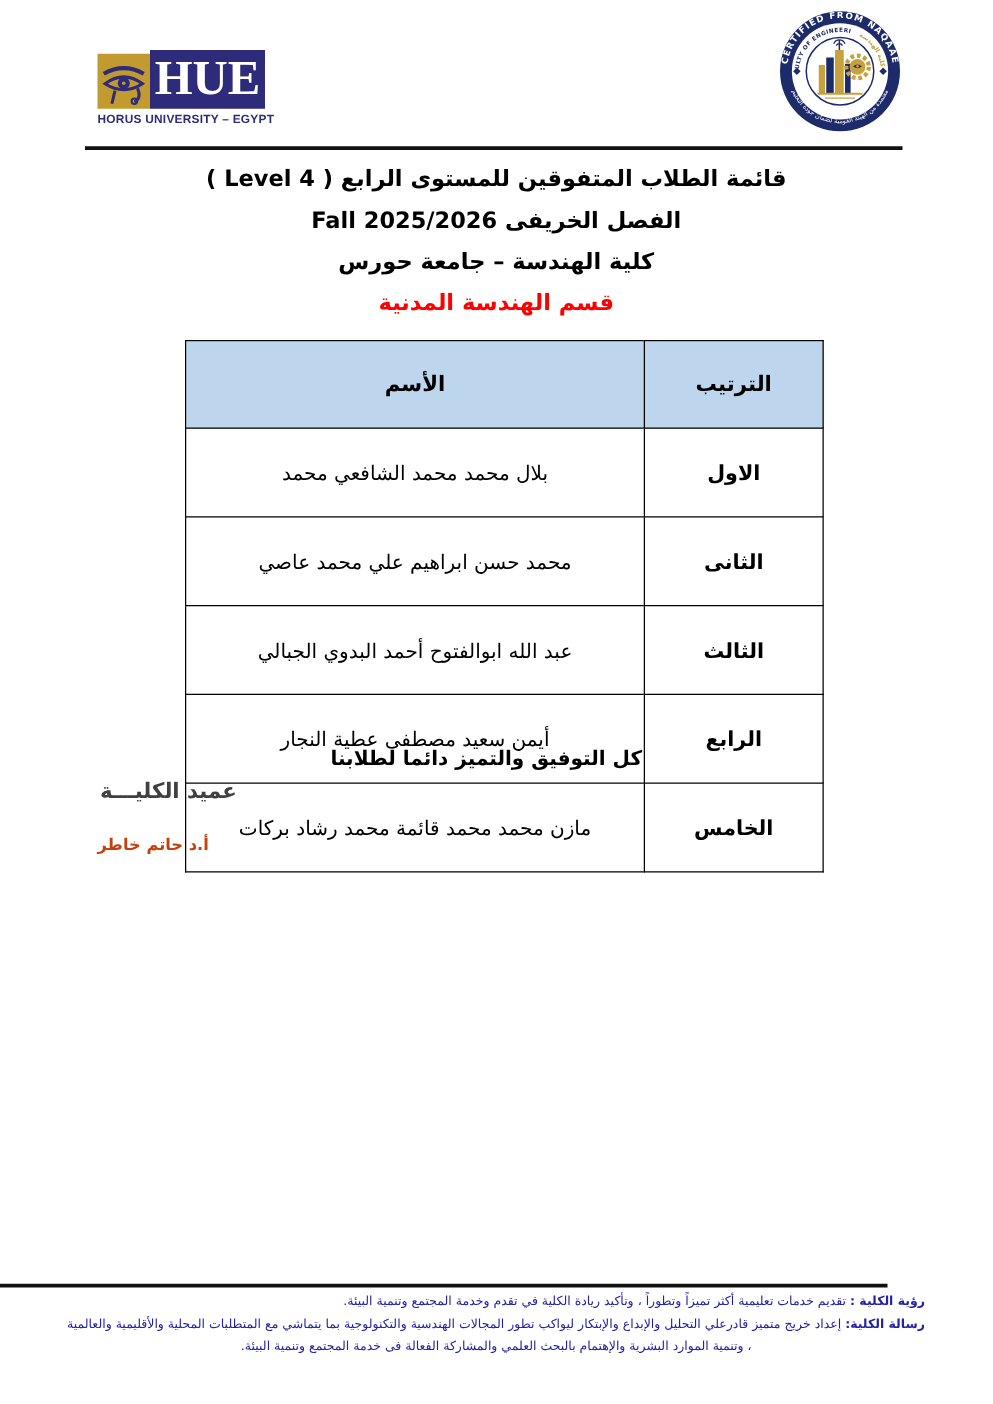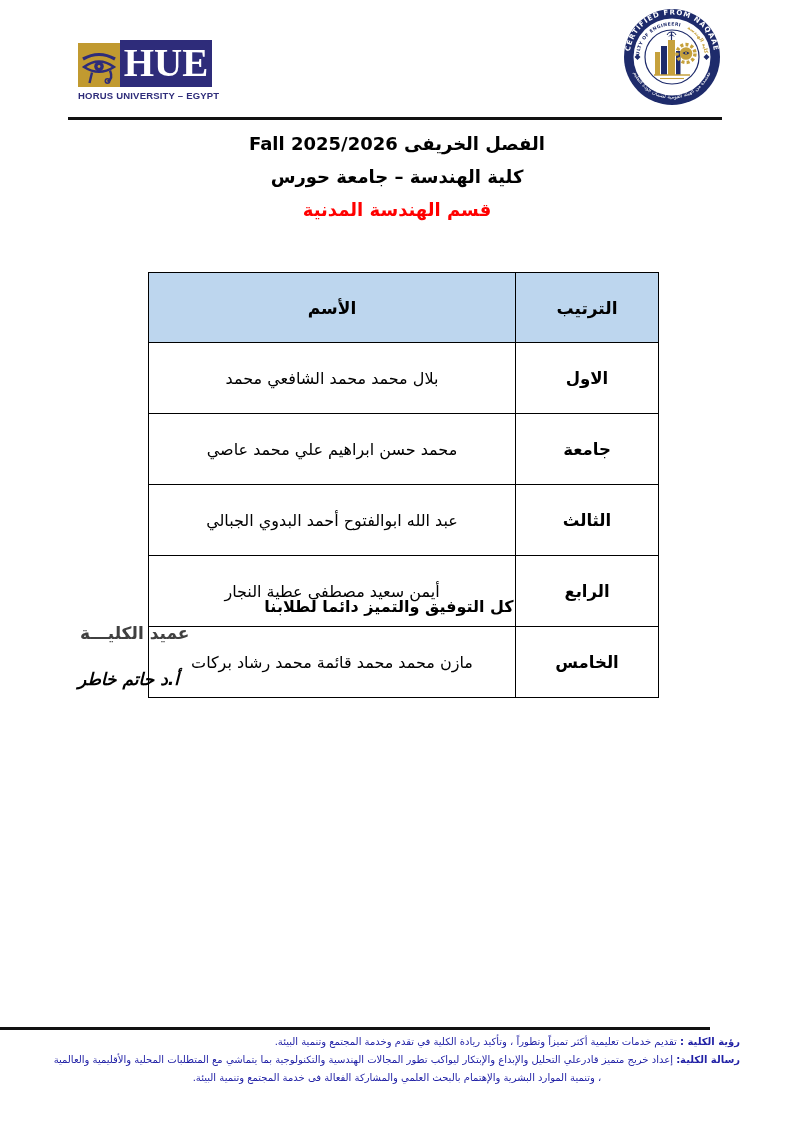--- a/index.html
+++ b/index.html
@@ -56,21 +56,21 @@
   .blessing {
     position:absolute; top:597px; left:0; right:16px;
     direction:rtl; text-align:center; font-weight:bold; font-size:16px;
   }
   .dean-title {
     position:absolute; left:80px; top:623px;
     direction:rtl; color:#404040; font-weight:bold; font-size:17px;
   }
   .dean-name {
     position:absolute; left:78px; top:669px;
-    direction:rtl; color:#000000; font-weight:bold; font-size:17px;font-style:italic;
+    direction:rtl; color:#c2410c; font-weight:bold; font-size:13px;
   }
 
   
   .footer-rule { position:absolute; left:0; top:1027px; width:710px; height:3px; background:#111; }
   .footer {
     position:absolute; left:54px; right:54px; top:1034px;
     direction:rtl; color:#2222A6; font-size:10px; line-height:1.62;
   }
   .footer p { margin:0 0 2px 0; white-space:nowrap; }
   .footer .f1 { text-align:right; }
@@ -142,20 +142,21 @@
         <circle cx="64" cy="46.5" r="6.3" fill="#C6A13C"></circle>
         <path d="M60.5,46 q3.5,-3 7,0 q-3.5,3 -7,0 z" fill="#1E2B6B"></path>
         <circle cx="64" cy="46" r="1.1" fill="#C6A13C"></circle>
       </g>
     </svg>
   </div>
 
   <div class="top-rule"></div>
 
   <div class="title-block">
+    <div>قائمة الطلاب المتفوقين للمستوى الرابع ( Level 4 )</div>
     <div>الفصل الخريفى  Fall 2025/2026</div>
     <div>كلية الهندسة – جامعة حورس</div>
     <div class="title-line-red">قسم الهندسة المدنية</div>
   </div>
 
   <table class="students-table">
     <colgroup>
         <col class="col-rank">
         <col class="col-name">
       </colgroup>
@@ -164,21 +165,21 @@
         <th>الترتيب</th>
         <th>الأسم</th>
       </tr>
     </thead>
     <tbody>
       <tr>
         <td class="rank-cell">الاول</td>
         <td class="name-cell">بلال محمد محمد الشافعي محمد</td>
       </tr>
       <tr>
-        <td class="rank-cell">جامعة</td>
+        <td class="rank-cell">الثانى</td>
         <td class="name-cell">محمد حسن ابراهيم علي محمد عاصي</td>
       </tr>
       <tr>
         <td class="rank-cell">الثالث</td>
         <td class="name-cell">عبد الله ابوالفتوح أحمد البدوي الجبالي</td>
       </tr>
       <tr>
         <td class="rank-cell">الرابع</td>
         <td class="name-cell">أيمن سعيد مصطفى عطية النجار</td>
       </tr>

